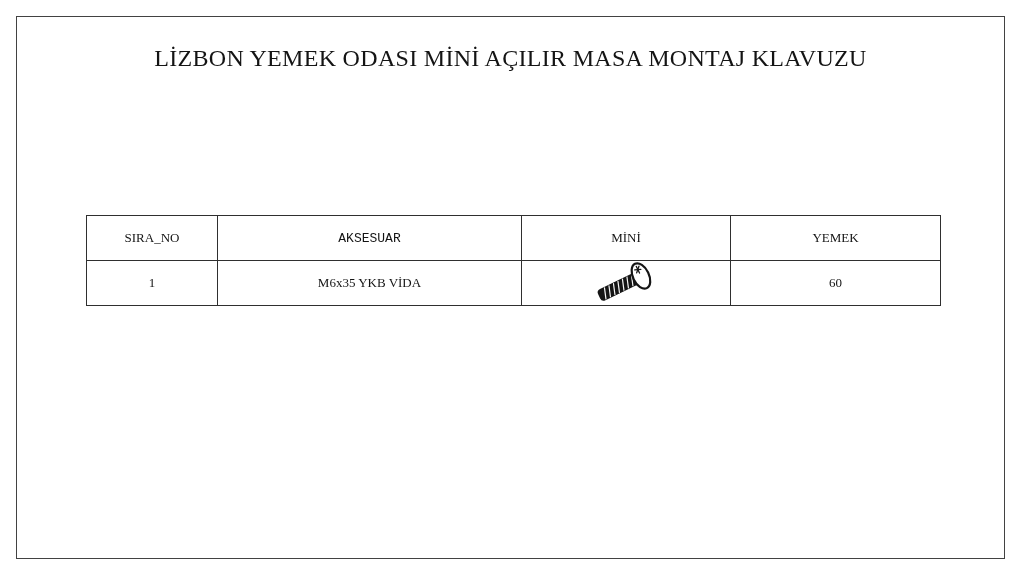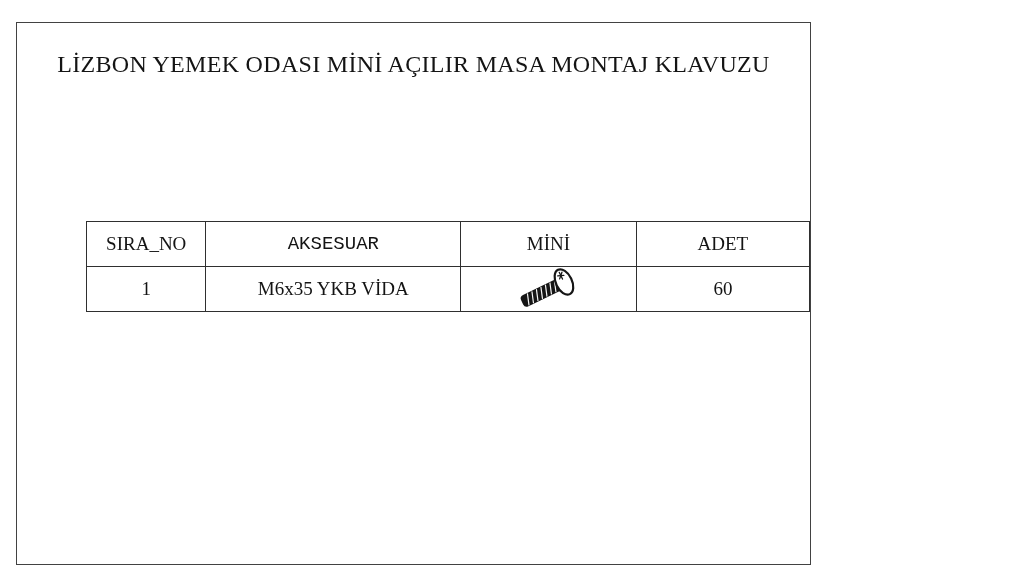--- a/index.html
+++ b/index.html
@@ -11,22 +11,22 @@
     width: 1024px;
     height: 576px;
     position: relative;
     font-family: "Liberation Serif", serif;
     color: #141414;
     overflow: hidden;
   }
   .page-frame {
     position: absolute;
     left: 16px;
-    top: 22px;
-    width: 795px;
+    top: 16px;
+    width: 989px;
     height: 543px;
     box-sizing: border-box;
     border: 1.5px solid #424242;
     background: #ffffff;
   }
   .doc-title {
     position: absolute;
     left: 0;
     right: 0;
     top: 28px;
@@ -42,21 +42,21 @@
     position: absolute;
     left: 69px;
     top: 198px;
     border-collapse: collapse;
     table-layout: fixed;
     background: #ffffff;
   }
   .parts-table th,
   .parts-table td {
     border: 1.5px solid #2f2f2f;
-    font-size: 19px;
+    font-size: 13px;
     font-weight: normal;
     text-align: center;
     vertical-align: middle;
     padding: 0;
     color: #141414;
   }
   .parts-table th { height: 44px; }
   .parts-table td { height: 42px; }
   .col-sira    { width: 130px; }
   .col-aksesuar{ width: 303px; font-family: Liberation Mono, monospace; }
@@ -76,21 +76,21 @@
 <div class="page-frame">
 
   <h1 class="doc-title">LİZBON YEMEK ODASI MİNİ AÇILIR MASA MONTAJ KLAVUZU</h1>
 
   <table class="parts-table">
     <thead>
       <tr>
         <th class="col-sira">SIRA_NO</th>
         <th class="col-aksesuar">AKSESUAR</th>
         <th class="col-resim">MİNİ</th>
-        <th class="col-adet">ADET</th>
+        <th class="col-adet">YEMEK</th>
       </tr>
     </thead>
     <tbody>
       <tr>
         <td>1</td>
         <td>M6x35 YKB VİDA</td>
         <td>
           <span class="screw-wrap">
             <svg width="64" height="44" viewBox="0 0 64 44" xmlns="http://www.w3.org/2000/svg" aria-hidden="true">
               <g transform="rotate(-26 32 22)">

